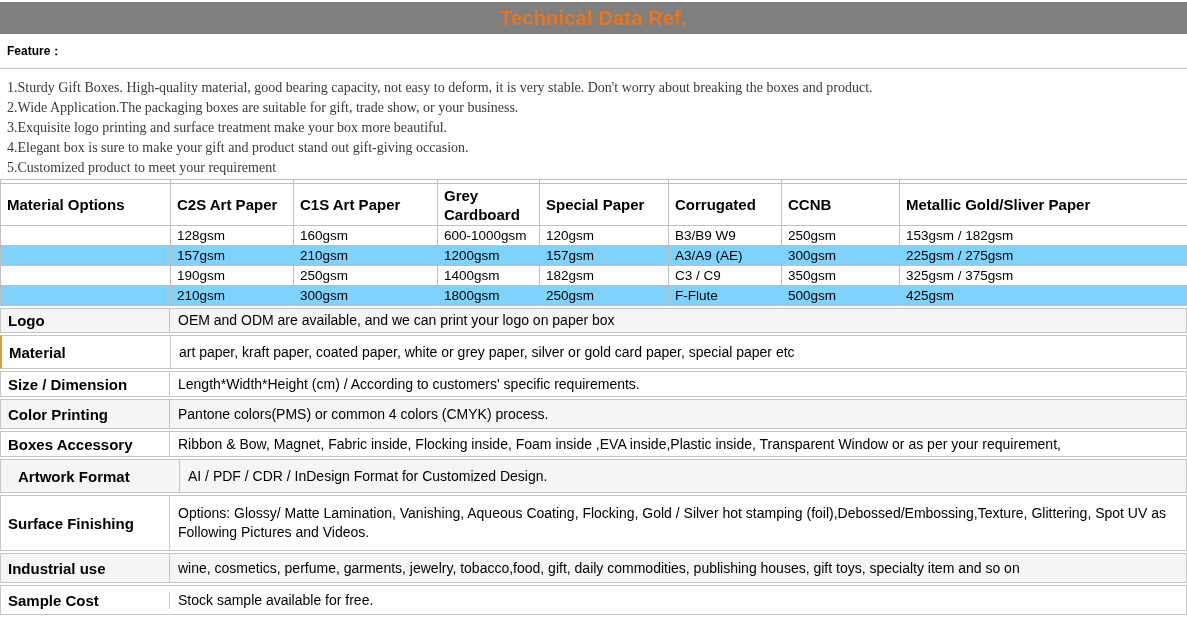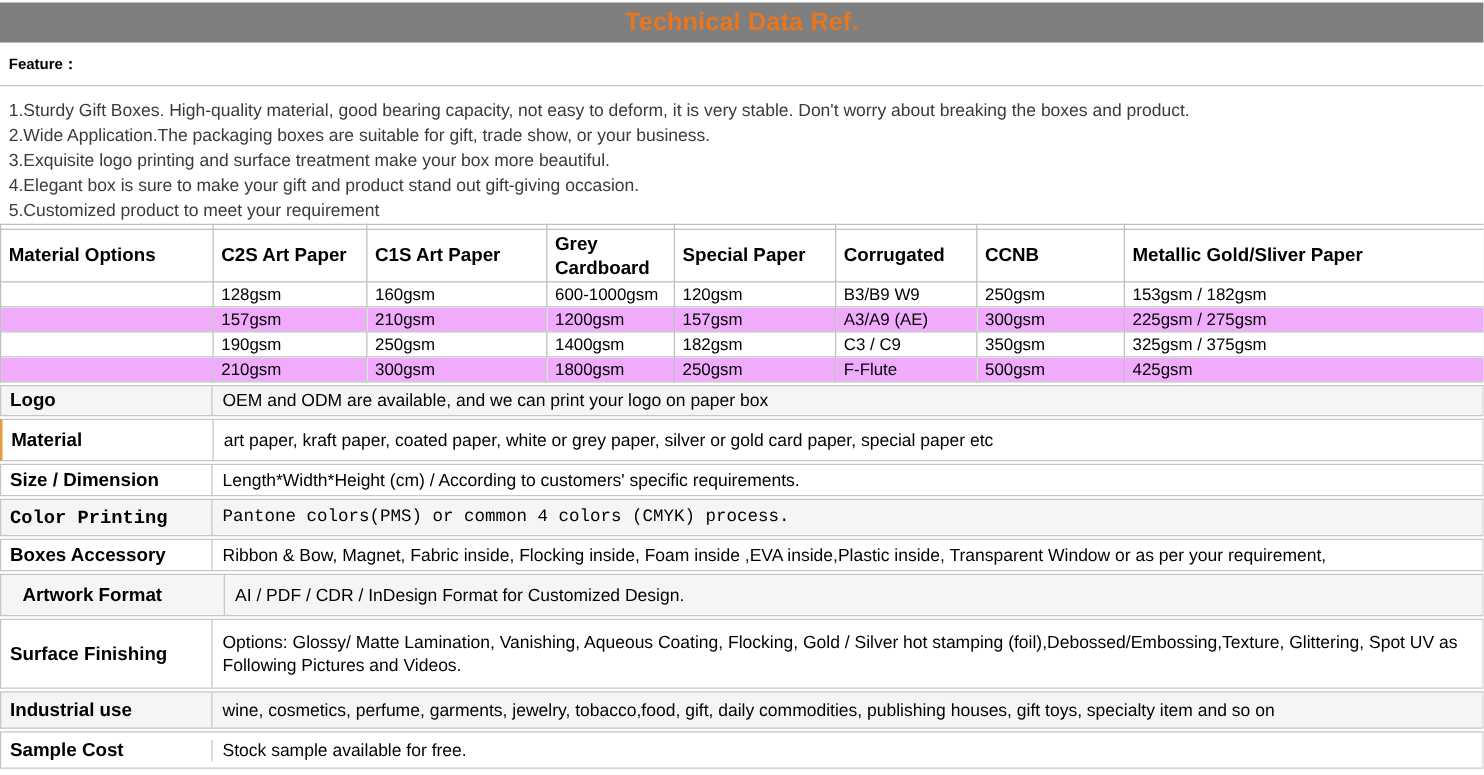--- a/index.html
+++ b/index.html
@@ -29,20 +29,21 @@
     height:34px;
     line-height:35px;
     padding-left:7px;
     font-size:12px;
     font-weight:bold;
     border-bottom:1px solid #C8C8C8;
   }
   
   .feature-list{
     padding:9px 12px 0 7px;
+    font-family:Liberation Serif, serif;
   }
   .feature-item{
     font-size:14px;
     line-height:20px;
     color:#3a3a3a;
     white-space:nowrap;
   }
   
   table.mat-table{
     border-collapse:collapse;
@@ -66,21 +67,21 @@
     background:#ffffff;
     white-space:normal;
     line-height:19px;
   }
   tr.data td{
     height:20px;
     font-size:13.5px;
     white-space:nowrap;
     vertical-align:middle;
   }
-  tr.data.alt td{background:#f0abfc;}
+  tr.data.alt td{background:#7dd3fc;}
   
   .spec-table{margin-top:2px;}
   .spec-row{
     display:flex;
     border:1px solid #C6C6C6;
     margin-top:2px;
     background:#ffffff;
     box-sizing:border-box;
   }
   .spec-row.alt{background:#F5F5F8;}
@@ -99,21 +100,21 @@
     flex:1;
     font-size:14px;
     line-height:19px;
     display:flex;align-items:center;
     padding:2px 8px;
     box-sizing:border-box;
   }
   .r-material{min-height:34px;}
   .r-logo{min-height:22px;}
   .r-size{min-height:26px;text-align:center;}
-  .r-color{min-height:30px;font-family:Liberation Mono, monospace;}
+  .r-color{min-height:30px;}
   .r-boxes{min-height:26px;}
   .r-artwork{min-height:34px;padding-left:10px;}
   .r-surface{min-height:56px;}
   .r-industrial{min-height:30px;}
   .r-sample{min-height:30px;align-items:center;}
 </style>
 </head>
 <body>
 
 <div class="page">

